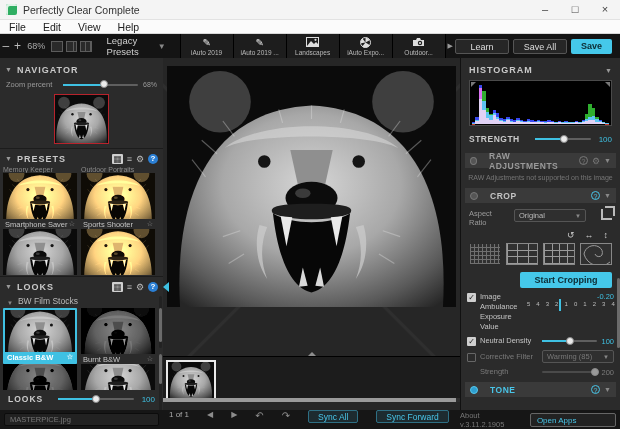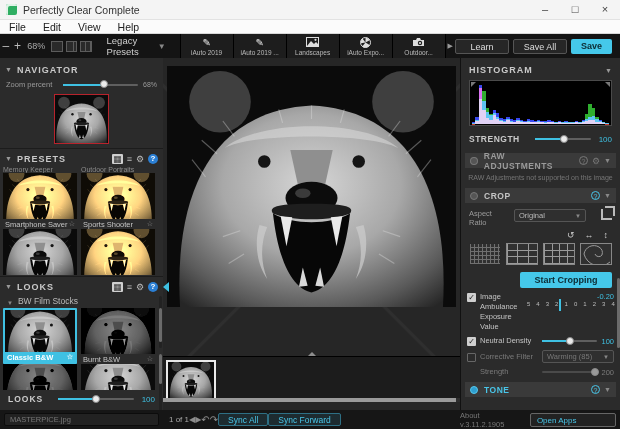--- a/index.html
+++ b/index.html
@@ -96,21 +96,21 @@
     border-left:4px solid transparent;border-right:4px solid transparent;border-bottom:4px solid #8d8d8d}
   .film-thumb{position:absolute;left:3px;top:3px;width:50px;height:40px;background:#e9e9e9;padding:2px;overflow:hidden}
   .film-thumb .inner{width:46px;height:36px;background:#000;overflow:hidden;position:relative}
   .film-scroll{position:absolute;left:0;bottom:0px;width:297px;height:4px;background:#2e2e2e}
   .film-scroll .ft{position:absolute;left:0;top:0;bottom:0;width:293px;background:#9a9a9a}
   
   .bottombar{position:absolute;left:0;top:410px;width:620px;height:19px;background:#161616;display:flex}
   .bb-left{width:163px;display:flex;align-items:center;padding:0 4px}
   .file-field{flex:1;height:13px;background:#222;border:1px solid #0c0c0c;border-radius:2px;
     font-size:7.5px;color:#787878;line-height:12px;padding:0 5px;white-space:nowrap;overflow:hidden}
-  .bb-center{width:297px;display:flex;align-items:center;gap:0;padding-left:6px}
+  .bb-center{width:297px;display:flex;gap:18px;padding-left:6px}
   .bb-center .pg{font-size:8px;color:#aaa}
   .bb-nav{font-size:8px;color:#8d8d8d}
   .bb-undo{font-size:10px;color:#8d8d8d}
   .sync-btn{height:13px;border:1px solid #2e6f84;border-radius:2px;background:#1d2b30;
     color:#49c5e8;font-size:8.5px;line-height:12px;padding:0 9px}
   .bb-right{width:160px;display:flex;align-items:center;justify-content:flex-end;gap:5px;padding-right:4px}
   .bb-right .about{font-size:7.5px;color:#777}
   .apps-btn{height:14px;border:1px solid #666;border-radius:2px;background:#222;
     color:#49c5e8;font-size:8px;line-height:13px;padding:0 6px}
   .hist-title{display:flex;align-items:center;height:16px;padding:0 8px 0 8px;margin-top:4px}
@@ -119,21 +119,21 @@
   .hist-box{position:relative;margin:2px 8px 0 8px;height:46px;background:#000;border:1px solid #4a4a4a}
   .hist-layer{position:absolute;left:2px;right:2px;top:2px;bottom:1px;display:flex;align-items:flex-end;mix-blend-mode:screen}
   .hist-layer div{flex:1}
   .clip{position:absolute;top:1px;width:0;height:0;border-top:5px solid #777}
   .clip.l{left:1px;border-right:5px solid transparent}
   .clip.r{right:1px;border-left:5px solid transparent}
   .strength-row{display:flex;align-items:center;padding:8px 8px 6px 8px}
   .strength-row .lb{font-size:8.5px;font-weight:bold;letter-spacing:.5px;color:#c9c9c9;width:58px}
   .strength-row .slider{flex:1;margin:0 8px}
   .strength-row .v{font-size:8px}
-  .rp-bar{display:flex;align-items:center;height:15px;margin:3px 4px;background:#3a3a3a;border-radius:0;padding:0 5px;gap:6px}
+  .rp-bar{display:flex;align-items:center;height:15px;margin:3px 4px;background:#3a3a3a;border-radius:0;padding:0 5px;gap:12px}
   .rp-bar .dot{width:8px;height:8px;border-radius:50%;background:#555;border:1px solid #777}
   .rp-bar .dot.on{background:#2f9fd0;border-color:#55c8ec}
   .rp-bar .t{font-size:8.5px;font-weight:bold;letter-spacing:.5px;color:#9a9a9a}
   .rp-bar .t.on{color:#49c5e8}
   .rp-bar .ics{margin-left:auto;display:flex;align-items:center;gap:4px}
   .qmark{width:9px;height:9px;border-radius:50%;border:1px solid #49c5e8;color:#49c5e8;
     font-size:7px;text-align:center;line-height:9px}
   .qmark.dim{border-color:#777;color:#777}
   .funnel{font-size:7px;color:#888}
   .raw-msg{font-size:7px;color:#767676;text-align:center;padding:3px 4px 4px 4px}

